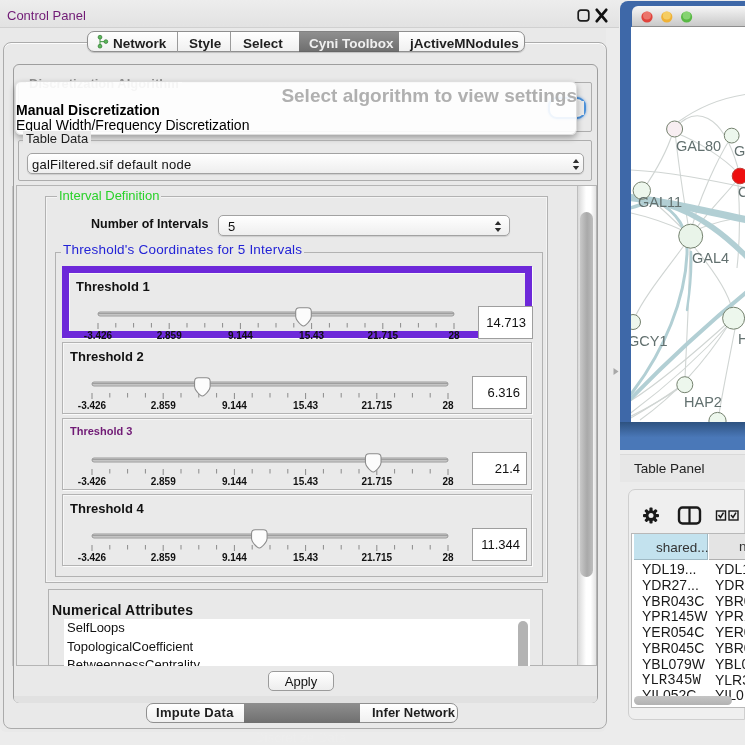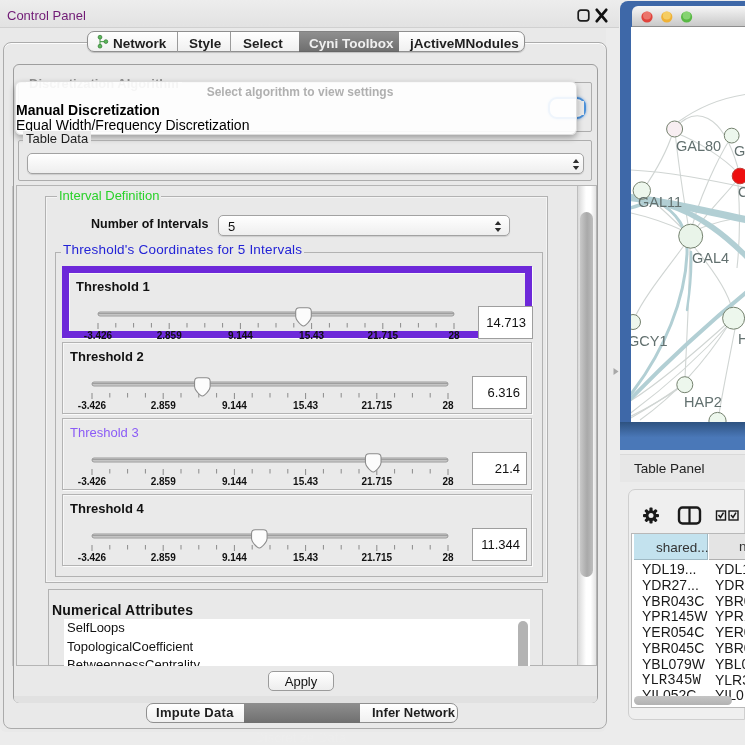--- a/index.html
+++ b/index.html
@@ -50,27 +50,28 @@
   <div class="abs" style="left:13px;top:64px;width:585px;height:639px;background:#e9e9e9;border:1px solid #9e9e9e;border-radius:6px;"></div>
   <div class="abs" style="left:14px;top:696px;width:583px;height:7px;background:#e1e1e1;border-radius:0 0 5px 5px;"></div>
 
   <div class="abs" style="left:18px;top:82px;width:574px;height:50px;border:1px solid #adadad;border-radius:2px;"></div>
   <div class="abs" style="left:26px;top:76px;font-size:13px;font-weight:bold;color:#8f8f8f;background:#e9e9e9;padding:0 3px;">Discretization Algorithm</div>
 
   <div class="abs" style="left:548px;top:97px;width:38px;height:22px;background:#f4f4f4;border:2.5px solid #4b90d8;border-radius:9px;box-shadow:0 0 3px rgba(80,145,220,.8);"></div>
   <div class="abs" style="left:578px;top:101px;width:6px;height:14px;background:#e9e9e9;"></div>
 
   <div class="abs" style="left:15px;top:81px;width:562px;height:54px;background:rgba(255,255,255,0.91);border:1px solid #dedede;border-radius:6px;box-shadow:0 3px 6px rgba(0,0,0,0.32);"></div>
-  <div class="abs" style="left:15px;top:85px;width:562px;text-align:center;font-size:12px;font-weight:bold;color:#b0b0b0;padding-left:8px;">Select algorithm to view settings</div>
+  <div class="abs" style="left:15px;top:85px;width:562px;text-align:right;font-size:19px;font-weight:bold;color:#b0b0b0;padding-left:8px;">Select algorithm to view settings</div>
   <div class="abs" style="left:16px;top:102px;font-size:14px;font-weight:bold;color:#000;">Manual Discretization</div>
   <div class="abs" style="left:16px;top:117px;font-size:14px;color:#000;">Equal Width/Frequency Discretization</div>
 
   <div class="abs" style="left:18px;top:140px;width:574px;height:41px;border:1px solid #adadad;border-radius:2px;"></div>
   <div class="abs" style="left:23px;top:131px;font-size:13px;color:#1d1d1d;background:#e9e9e9;padding:0 3px;">Table Data</div>
   <div class="abs" style="left:27px;top:153px;width:557px;height:21px;background:linear-gradient(#ffffff,#eeeeee);border:1px solid #a2a2a2;border-radius:5px;box-shadow:0 1px 1px rgba(0,0,0,.12);"></div>
+  <div class="abs" style="left:32px;top:157px;font-size:13px;color:#111;letter-spacing:.25px;">galFiltered.sif default node</div>
   <svg class="abs" style="left:572px;top:159px" width="8" height="11" viewBox="0 0 8 11">
     <path d="M4 0 L7.2 4 L0.8 4 Z" fill="#2e2e2e"></path>
       <path d="M4 11 L7.2 7 L0.8 7 Z" fill="#2e2e2e"></path>
   </svg>
 
   <div class="abs" style="left:12px;top:186px;width:1px;height:480px;background:#c6c6c6;"></div>
   <div class="abs" style="left:16px;top:185px;width:581px;height:481px;background:#e9e9e9;border:1px solid #b5b5b5;"></div>
   <div class="abs" style="left:577px;top:186px;width:19px;height:479px;background:linear-gradient(90deg,#d9d9d9,#ffffff 45%,#ffffff 70%,#e3e3e3);border-left:1px solid #bdbdbd;"></div>
   <div class="abs" style="left:580px;top:212px;width:13px;height:365px;background:linear-gradient(90deg,#c9c9c9,#a9a9a9 55%,#bdbdbd);border-radius:7px;"></div>
 
@@ -155,21 +156,21 @@
         </svg>
         <div style="position:absolute;left:-1px;top:57px;width:60px;text-align:center;font-size:10px;font-weight:bold;color:#111;">-3.426</div>
         <div style="position:absolute;left:70.2px;top:57px;width:60px;text-align:center;font-size:10px;font-weight:bold;color:#111;">2.859</div>
         <div style="position:absolute;left:141.4px;top:57px;width:60px;text-align:center;font-size:10px;font-weight:bold;color:#111;">9.144</div>
         <div style="position:absolute;left:212.6px;top:57px;width:60px;text-align:center;font-size:10px;font-weight:bold;color:#111;">15.43</div>
         <div style="position:absolute;left:283.8px;top:57px;width:60px;text-align:center;font-size:10px;font-weight:bold;color:#111;">21.715</div>
         <div style="position:absolute;left:355px;top:57px;width:60px;text-align:center;font-size:10px;font-weight:bold;color:#111;">28</div>
         <div style="position:absolute;left:409px;top:33px;width:55px;height:33px;background:#fff;border:1px solid #9e9e9e;font-size:13px;color:#111;text-align:right;line-height:31px;padding-right:6px;">6.316</div>
       </div>
       <div class="abs" style="left:62px;top:418px;width:470px;height:72px;background:#eaeaea;border:1px solid #b3b3b3;box-shadow:1px 1px 0 rgba(255,255,255,.8), inset 1px 1px 0 rgba(255,255,255,.6);">
-        <div style="position:absolute;left:7px;top:5.5px;font-size:13px;font-weight:normal;color:#8b5cf6;">Threshold 3</div>
+        <div style="position:absolute;left:7px;top:5.5px;font-size:11px;font-weight:bold;color:#701a75;">Threshold 3</div>
         <svg style="position:absolute;left:0;top:0" width="470" height="72" viewBox="0 0 470 72">
           <rect x="29" y="39" width="356" height="4" rx="2" fill="#cfcfcf" stroke="#9a9a9a" stroke-width="1"></rect>
           <rect x="29" y="40" width="356" height="1.2" fill="#9f9f9f"></rect>
           <line x1="29" y1="50" x2="29" y2="56" stroke="#8a8a8a" stroke-width="1"></line>
           <line x1="46.8" y1="50" x2="46.8" y2="54.5" stroke="#8a8a8a" stroke-width="1"></line>
           <line x1="64.6" y1="50" x2="64.6" y2="54.5" stroke="#8a8a8a" stroke-width="1"></line>
           <line x1="82.4" y1="50" x2="82.4" y2="54.5" stroke="#8a8a8a" stroke-width="1"></line>
           <line x1="100.2" y1="50" x2="100.2" y2="56" stroke="#8a8a8a" stroke-width="1"></line>
           <line x1="118" y1="50" x2="118" y2="54.5" stroke="#8a8a8a" stroke-width="1"></line>
           <line x1="135.8" y1="50" x2="135.8" y2="54.5" stroke="#8a8a8a" stroke-width="1"></line>

